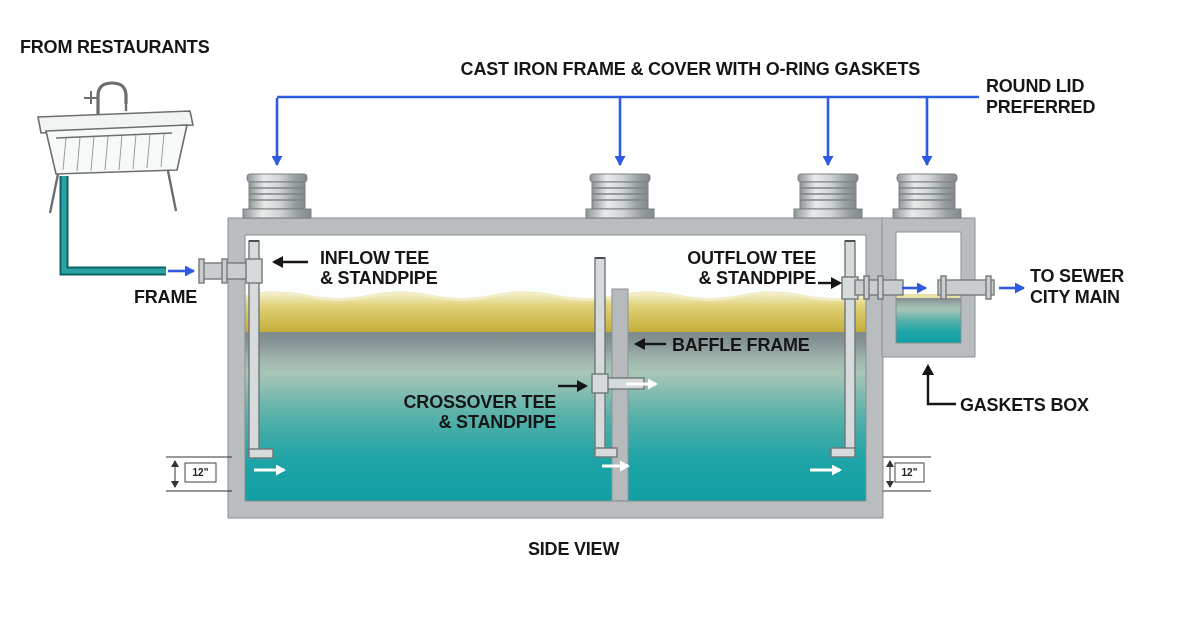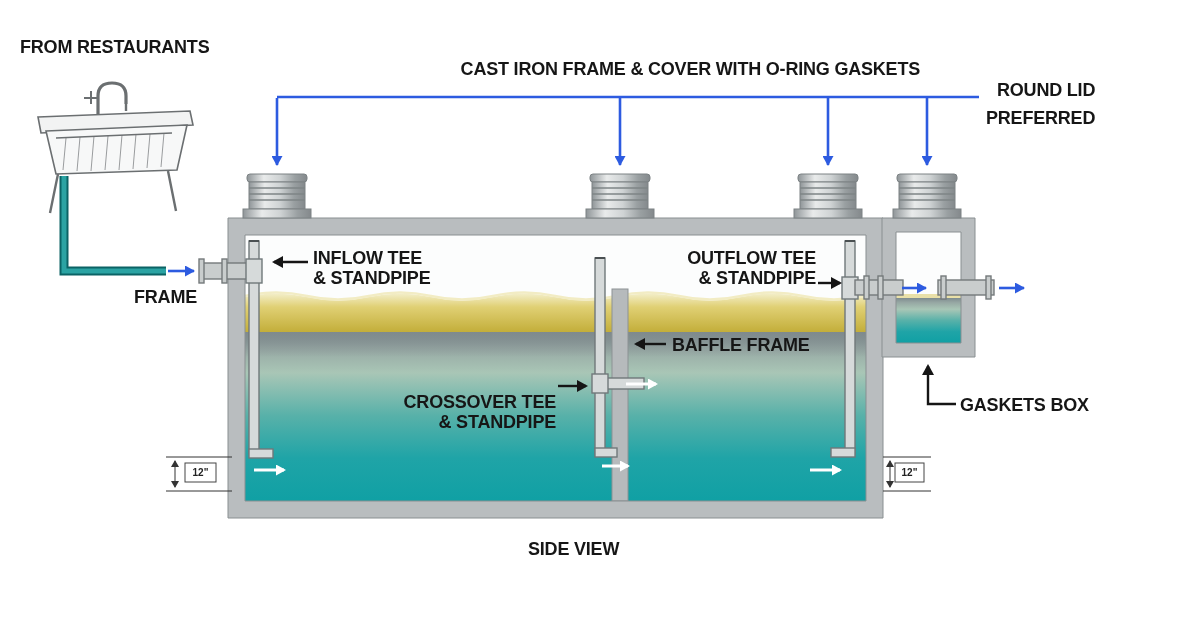--- a/index.html
+++ b/index.html
@@ -6,21 +6,21 @@
   .stage{
     position:relative;width:1200px;height:618px;background:#ffffff;
     overflow:hidden;font-family:"Liberation Sans",sans-serif;
   }
   svg.layer{position:absolute;left:0;top:0;width:1200px;height:618px;}
   .lbl{
     position:absolute;font-weight:700;font-size:18px;line-height:20px;
     letter-spacing:-0.2px;color:#161616;white-space:pre-line;
   }
   .lbl.center{text-align:right;}
-  .lbl.lh21{line-height:28px;text-align:right;}
+  .lbl.lh21{line-height:21px;}
   .dim{
     position:absolute;font-weight:700;font-size:10px;line-height:19px;
     color:#222;text-align:center;white-space:nowrap;
   }
 </style>
 </head>
 <body>
 
 <div class="stage">
 
@@ -183,24 +183,26 @@
     <line x1="890" y1="461" x2="890" y2="487" marker-start="url(#mDim)" marker-end="url(#mDim)"></line>
     <rect x="895" y="463" width="29" height="19" fill="#ffffff" stroke="#444444"></rect>
   </g>
 </svg>
 
   <div class="lbl" style="left:20px;top:37px;">FROM RESTAURANTS</div>
   <div class="lbl center" style="left:290px;top:59px;width:630px;">CAST IRON FRAME &amp; COVER WITH O-RING GASKETS</div>
   <div class="lbl lh21" style="left:986px;top:76px;">ROUND LID
 PREFERRED</div>
   <div class="lbl" style="left:134px;top:287px;">FRAME</div>
-  <div class="lbl" style="left:313px;top:248px;">INFLOW TEE
+  <div class="lbl" style="left:320px;top:248px;">INFLOW TEE
 &amp; STANDPIPE</div>
   <div class="lbl center" style="left:666px;top:248px;width:150px;">OUTFLOW TEE
 &amp; STANDPIPE</div>
   <div class="lbl" style="left:672px;top:335px;">BAFFLE FRAME</div>
   <div class="lbl center" style="left:386px;top:364px;width:170px;margin-top:28px;">CROSSOVER TEE
 &amp; STANDPIPE</div>
+  <div class="lbl lh21" style="left:1030px;top:266px;">TO SEWER
+CITY MAIN</div>
   <div class="lbl" style="left:960px;top:395px;">GASKETS BOX</div>
   <div class="lbl" style="left:528px;top:539px;">SIDE VIEW</div>
   <div class="dim" style="left:185px;top:463px;width:31px;">12"</div>
   <div class="dim" style="left:895px;top:463px;width:29px;">12"</div>
 </div>
 
 </body></html>

